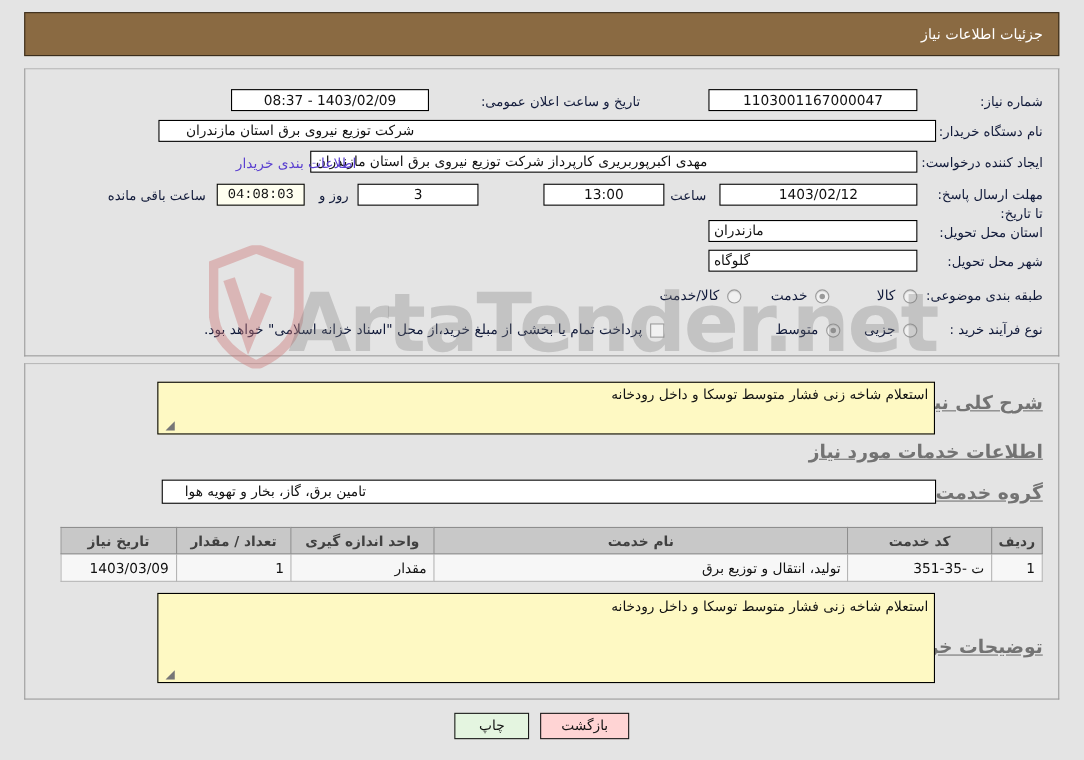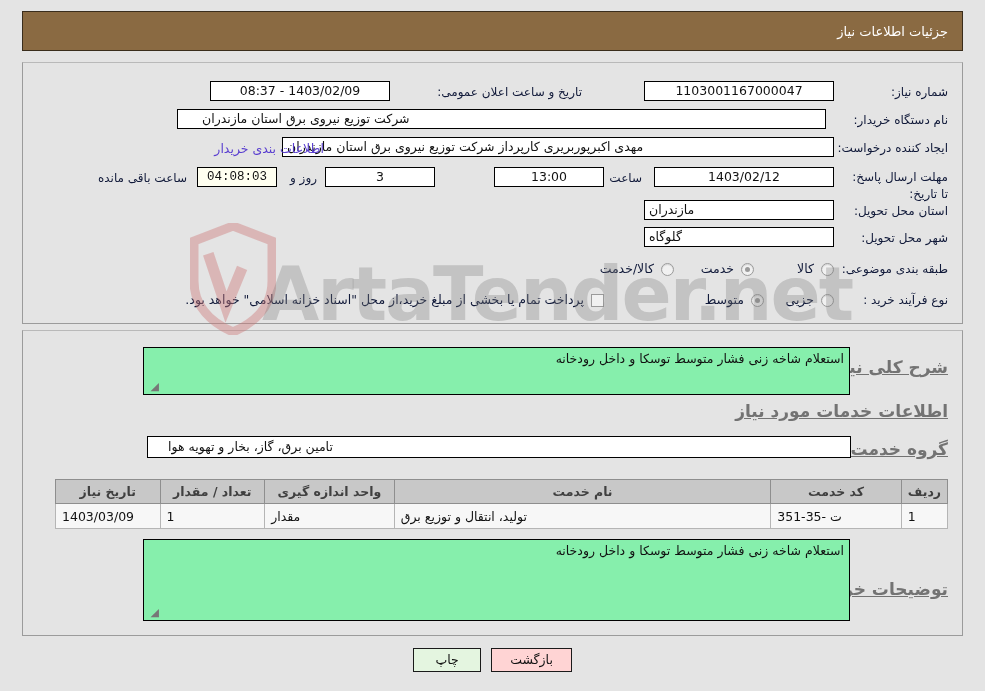--- a/index.html
+++ b/index.html
@@ -135,21 +135,21 @@
   .blabel {
     position: absolute;
     font-size: 17px;
     font-weight: bold;
     color: #737373;
     white-space: nowrap;
     text-decoration: underline;
   }
   .ta {
     position: absolute;
-    background: #86efac;
+    background: #fef9c3;
     border: 1px solid #000000;
     font-size: 12.5px;
     color: #111111;
     padding: 3px 5px 0 5px;
     overflow: hidden;
   }
   .ta .grip {
     position: absolute;
     left: 3px; bottom: 1px;
     width: 12px; height: 12px;
@@ -174,21 +174,21 @@
     height: 24px;
     padding: 0 6px;
     text-align: center;
     white-space: nowrap;
   }
   table.items td {
     background: #f7f7f7;
     border: 1px solid #b5b5b5;
     height: 25px;
     padding: 0 6px;
-    text-align: left;
+    text-align: right;
     white-space: nowrap;
   }
 
   
   .btnrow {
     position: absolute;
     left: 0; top: 648px;
     width: 985px;
     display: flex;
     justify-content: center;
@@ -229,21 +229,21 @@
 
   <div class="panel" id="panel-top">
 
     <div class="lbl" style="right:14px; top:22px;">شماره نیاز:</div>
     <div class="inp center" style="right:128px; top:18px; width:190px;">1103001167000047</div>
 
     <div class="lbl" style="right:380px; top:22px;">تاریخ و ساعت اعلان عمومی:</div>
     <div class="inp center" style="right:572px; top:18px; width:180px;">1403/02/09 - 08:37</div>
 
     <div class="lbl" style="right:14px; top:50px;">نام دستگاه خریدار:</div>
-    <div class="inp right" style="right:136px; top:46px; width:649px;padding-left:24px;">شرکت توزیع نیروی برق استان مازندران</div>
+    <div class="inp right" style="right:111px; top:46px; width:707px;padding-left:24px;">شرکت توزیع نیروی برق استان مازندران</div>
 
     <div class="lbl" style="right:14px; top:78px;">ایجاد کننده درخواست:</div>
     <div class="inp right" style="right:128px; top:74px; width:552px;">مهدی اکبرپوربریری کارپرداز شرکت توزیع نیروی برق استان مازندران</div>
     <div class="link" style="right:638px; top:78px;">اطلاعات بندی خریدار</div>
 
     <div class="lbl" style="right:14px; top:106px; width:105px; line-height:17px; white-space:normal;">مهلت ارسال پاسخ: تا تاریخ:</div>
     <div class="inp center" style="right:128px; top:104px; width:180px;">1403/02/12</div>
     <div class="lbl" style="right:320px; top:108px;">ساعت</div>
     <div class="inp center" style="right:358px; top:104px; width:110px;">13:00</div>
     <div class="inp center" style="right:527px; top:104px; width:110px;">3</div>

